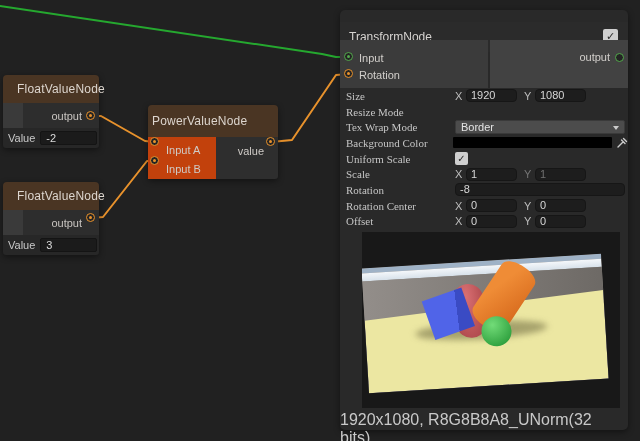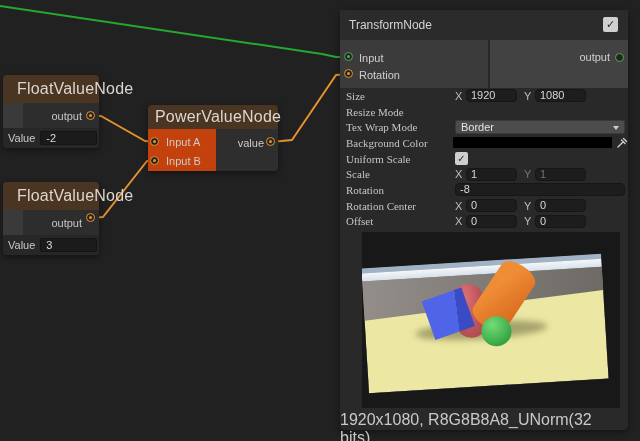--- a/index.html
+++ b/index.html
@@ -11,54 +11,54 @@
     -webkit-font-smoothing:antialiased;
   }
   svg.wires{position:absolute;left:0;top:0;z-index:1;}
   svg.wires path{fill:none;stroke-width:2;stroke-linejoin:round;stroke-linecap:round;}
   .wire-green{stroke:#25a82f;}
   .wire-orange{stroke:#e8922c;}
 
   
   .node{position:absolute;z-index:2;border-radius:4px;box-shadow:0 2px 6px rgba(0,0,0,.45);}
   .node-header{height:28px;border-radius:4px 4px 0 0;display:flex;align-items:center;
-    font-size:16px;color:#ddd6cf;letter-spacing:.2px;}
+    font-size:12px;color:#ddd6cf;letter-spacing:.2px;}
   .brown{background:#4a3523;}
   .gray-header{background:#2b2b2b;}
 
   
   .float-node{width:96px;}
   .float-node .node-header{padding-left:14px;}
   .out-row{height:25px;background:#2d2d2d;position:relative;display:flex;align-items:center;}
   .in-stub{position:absolute;left:0;top:0;width:20px;height:25px;background:#3a3a3a;}
   .out-label{position:absolute;right:17px;font-size:11px;color:#c9c5c1;}
   .value-row{height:20px;background:#272727;display:flex;align-items:center;padding-left:5px;border-radius:0 0 3px 3px;}
   .value-row .v-label{font-size:11px;color:#c9c9c9;}
   .v-field{margin-left:5px;width:57px;height:14px;background:#1b1b1b;border:1px solid #141414;
     border-radius:2px;font-size:11px;color:#dcdcdc;line-height:12px;padding-left:5px;}
 
   
   .power-node{width:130px;}
-  .power-node .node-header{height:24px;padding-left:10px;justify-content:center;}
+  .power-node .node-header{height:32px;padding-left:4px;}
   .power-body{display:flex;height:42px;}
   .power-in{width:68px;background:#c2410c;padding-top:3px;}
   .power-in .p-row{height:19px;display:flex;align-items:center;padding-left:18px;font-size:11px;color:#cfcbc7;}
   .power-out{flex:1;background:#2e2e2e;position:relative;border-radius:0 0 3px 0;}
   .power-out .p-out-label{position:absolute;right:14px;top:8px;font-size:11px;color:#cfcbc7;}
 
   
   .port{position:absolute;width:9px;height:9px;border-radius:50%;background:#242424;
     border:1px solid;display:flex;align-items:center;justify-content:center;z-index:6;}
   .port .dot{width:3px;height:3px;border-radius:50%;}
   .port.orange{border-color:#e8922c;} .port.orange .dot{background:#e8922c;}
   .port.green{border-color:#53a84c;} .port.green .dot{background:#53a84c;}
 
   
   .transform-panel{left:340px;top:10px;width:288px;height:420px;background:#292929;border-radius:5px;}
-  .tp-header{height:30px;display:flex;align-items:center;padding-left:9px;font-size:12px;color:#d6d3d0;position:relative;}
+  .tp-header{height:30px;display:flex;align-items:center;padding-left:9px;font-size:12px;color:#d6d3d0;position:relative;margin-top:12px;}
   .checkbox{width:15px;height:15px;background:#cfcfcf;border-radius:2px;display:flex;
     align-items:center;justify-content:center;font-size:11px;color:#2b2b2b;font-weight:bold;line-height:1;}
   .tp-header .checkbox{position:absolute;right:10px;top:7px;}
   .tp-ports{position:absolute;left:0;top:30px;width:288px;height:48px;}
   .tp-ports-left{position:absolute;left:0;top:0;width:148px;height:48px;background:#3b3b3b;padding-top:9px;}
   .tp-ports-left .p-row{height:17px;display:flex;align-items:center;padding-left:19px;font-size:11px;color:#d2cfcb;}
   .tp-ports-right{position:absolute;left:150px;top:0;width:138px;height:48px;background:#424242;}
   .tp-ports-right .p-out-label{position:absolute;right:18px;top:11px;font-size:11px;color:#d2cfcb;}
 
   .tp-props{position:absolute;left:0;top:78px;width:288px;}

